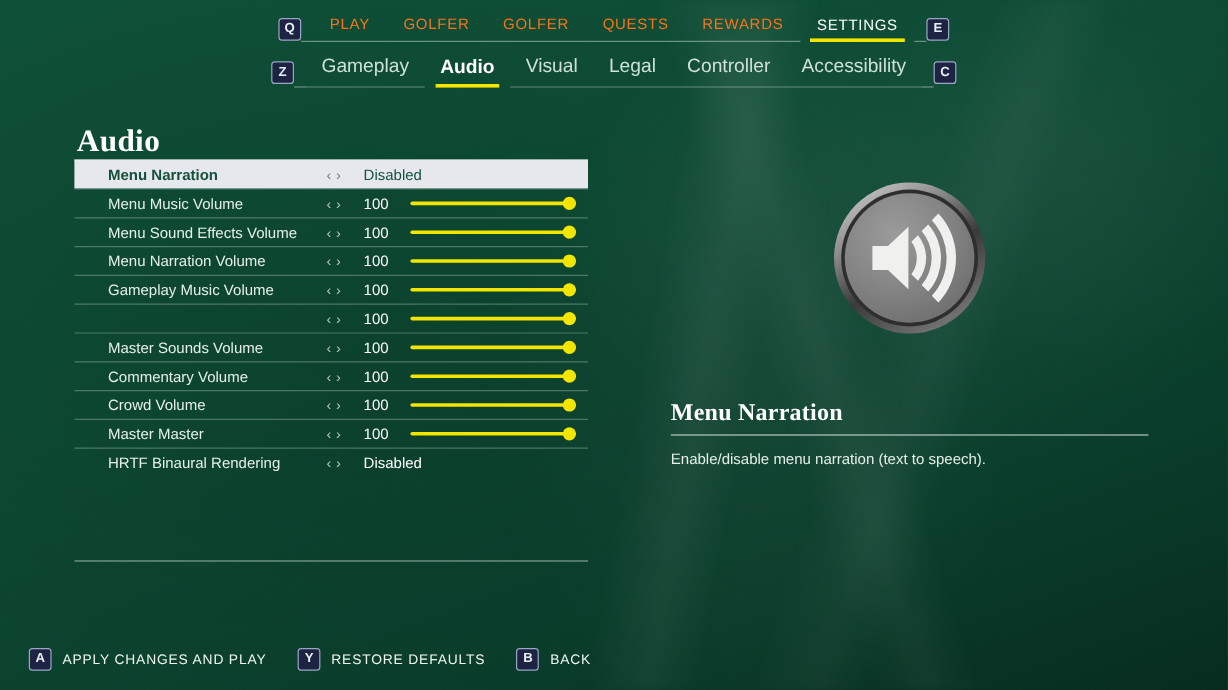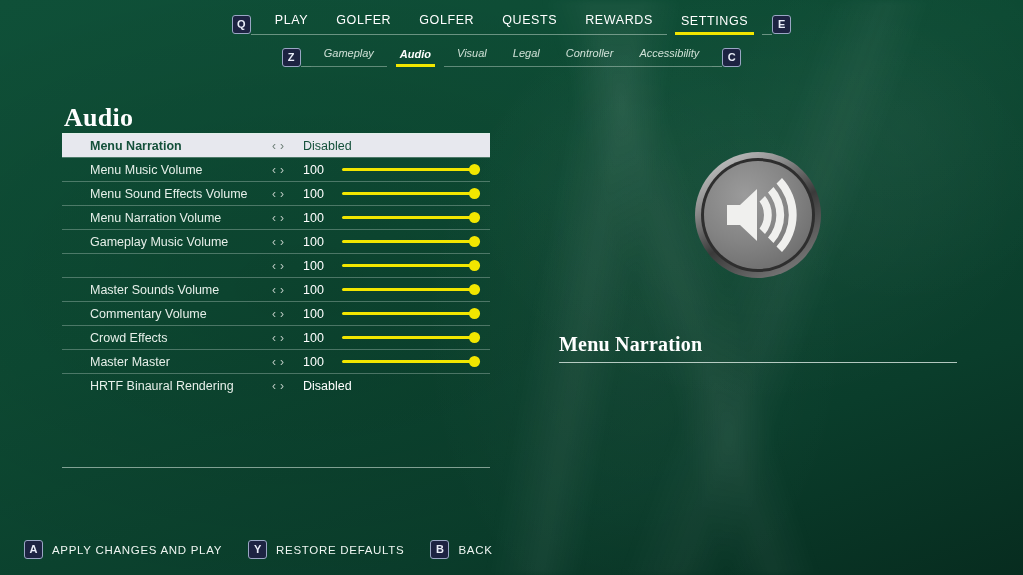--- a/index.html
+++ b/index.html
@@ -41,41 +41,40 @@
     width:19px; height:19px; border-radius:3px;
     background:#1d2342; border:1px solid #9aa6c4;
     color:#e9edf7; font-size:11px; font-weight:bold;
     display:flex; align-items:center; justify-content:center;
     line-height:1; flex:0 0 auto;
   }
   .navlinks { display:flex; align-items:flex-end; }
   .navitem {
     position:relative;
     font-size:12.5px; letter-spacing:.6px;
-    color:#ffffff; padding:0 14px 7px 14px;
+    color:#f97316; padding:0 14px 7px 14px;
     border-bottom:1px solid rgba(220,235,225,.45);
     white-space:nowrap;
   }
   .navitem.active { color:#ffffff; font-weight:normal; border-bottom:none; }
   .navitem.active:after{
     content:""; position:absolute; left:8px; right:8px; bottom:0;
     height:3px; background:#f2e600;
   }
   .navspacer-l { width:10px; border-bottom:1px solid rgba(220,235,225,.45); height:0; margin-bottom:0; align-self:flex-end; padding-bottom:7px;}
   .navspacer-r { width:10px; border-bottom:1px solid rgba(220,235,225,.45); height:0; align-self:flex-end; padding-bottom:7px;}
 
   
   .subnav { position:absolute; left:0; right:0; top:47px; display:flex; justify-content:center; align-items:center; }
   .subitem {
     position:relative;
-    font-size:11px; color:#cfe0d6;
+    font-size:16px; color:#cfe0d6;
     padding:0 13px 7px 13px;
     border-bottom:1px solid rgba(220,235,225,.4);
     white-space:nowrap;
-    font-style:italic;
   }
   .subitem.active { color:#ffffff; font-weight:bold; border-bottom:none; }
   .subitem.active:after{
     content:""; position:absolute; left:9px; right:9px; bottom:0;
     height:3px; background:#f2e600;
   }
 
   
   .page-title {
     position:absolute; left:64px; top:103px;
@@ -283,21 +282,21 @@
           <span class="arrow">‹</span>
           <span class="arrow">›</span>
         </div>
         <div class="row-value">100</div>
         <div class="slider">
           <div class="track" style="right: 0%;"></div>
           <div class="knob" style="right: 0%;"></div>
         </div>
       </div>
       <div class="row">
-        <div class="row-label">Crowd Effects</div>
+        <div class="row-label">Crowd Volume</div>
         <div class="row-arrows">
           <span class="arrow">‹</span>
           <span class="arrow">›</span>
         </div>
         <div class="row-value">100</div>
         <div class="slider">
           <div class="track" style="right: 0%;"></div>
           <div class="knob" style="right: 0%;"></div>
         </div>
       </div>
@@ -347,20 +346,21 @@
         <path d="M72 46 a30 30 0 0 1 0 38 l-5.5 -5.5 a22.5 22.5 0 0 0 0 -27 z"></path>
         <path d="M80.5 37 a42 42 0 0 1 0 56 l-5.5 -5.5 a34.5 34.5 0 0 0 0 -45 z"></path>
         <path d="M89 28 a54 54 0 0 1 0 74 l-5.5 -5.5 a46.5 46.5 0 0 0 0 -63 z"></path>
       </g>
     </svg>
   </div>
 
   <div class="detail">
     <div class="detail-title">Menu Narration</div>
     <div class="detail-rule"></div>
+    <div class="detail-desc">Enable/disable menu narration (text to speech).</div>
   </div>
 
   <div class="footer" id="footer-actions">
       <div class="fitem">
         <div class="keybadge">A</div>
         <div class="flabel">APPLY CHANGES AND PLAY</div>
       </div>
       <div class="fitem">
         <div class="keybadge">Y</div>
         <div class="flabel">RESTORE DEFAULTS</div>

